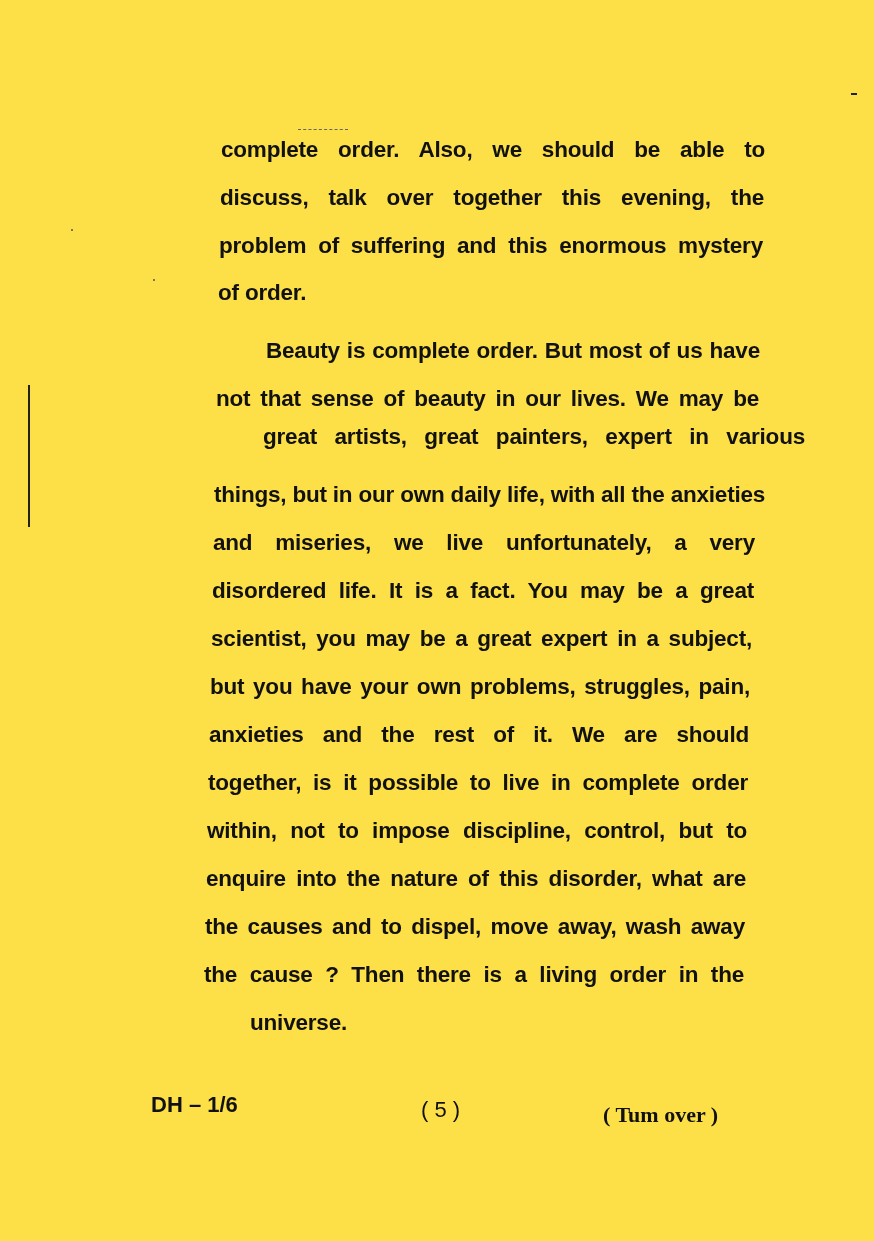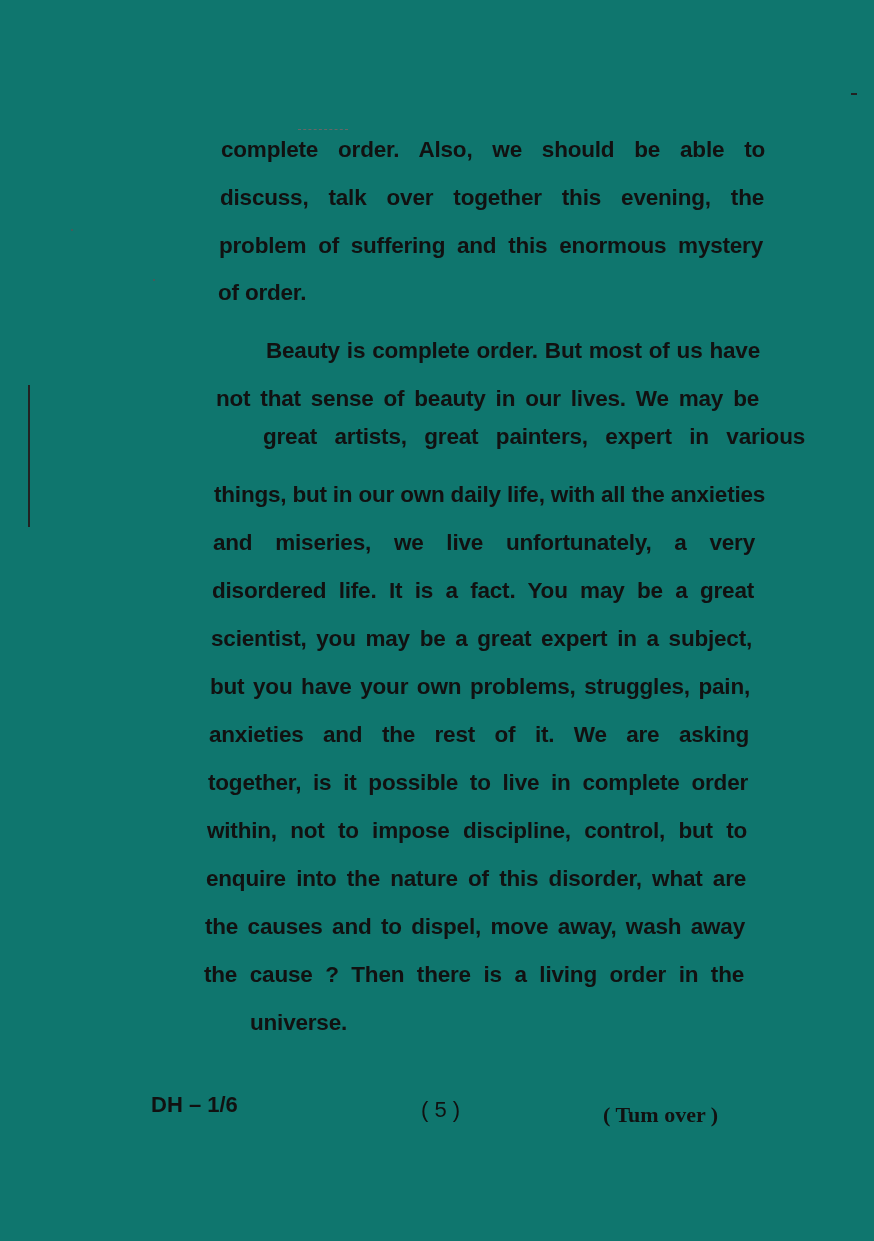--- a/index.html
+++ b/index.html
@@ -12,21 +12,21 @@
       height: 1241px;
       position: relative;
       overflow: hidden;
       font-family: "Liberation Sans", sans-serif;
       color: #111111;
     }
     .page {
       position: absolute;
       left: 0; top: 0;
       width: 874px; height: 1241px;
-      background: #0f766e;
+      background: #fde047;
     }
     .line {
       position: absolute;
       font-size: 22.5px;
       font-weight: bold;
       white-space: nowrap;
       text-align: justify;
       text-align-last: justify;
       letter-spacing: -0.2px;
     }
@@ -90,21 +90,21 @@
 
   <div>
     <div class="line" style="left:266px;top:338px;width:494px;">Beauty is complete order. But most of us have</div>
     <div class="line" style="left:216px;top:386px;width:543px;">not that sense of beauty in our lives. We may be</div>
     <div class="line" style="left:215px;top:424px;width:542px;margin-left:48px;">great artists, great painters, expert in various</div>
     <div class="line" style="left:214px;top:482px;width:542px;">things, but in our own daily life, with all the anxieties</div>
     <div class="line" style="left:213px;top:530px;width:542px;">and miseries, we live unfortunately, a very</div>
     <div class="line" style="left:212px;top:578px;width:542px;">disordered life. It is a fact. You may be a great</div>
     <div class="line" style="left:211px;top:626px;width:541px;">scientist, you may be a great expert in a subject,</div>
     <div class="line" style="left:210px;top:674px;width:540px;">but you have your own problems, struggles, pain,</div>
-    <div class="line" style="left:209px;top:722px;width:540px;">anxieties and the rest of it. We are asking</div>
+    <div class="line" style="left:209px;top:722px;width:540px;">anxieties and the rest of it. We are should</div>
     <div class="line" style="left:208px;top:770px;width:540px;">together, is it possible to live in complete order</div>
     <div class="line" style="left:207px;top:818px;width:540px;">within, not to impose discipline, control, but to</div>
     <div class="line" style="left:206px;top:866px;width:540px;">enquire into the nature of this disorder, what are</div>
     <div class="line" style="left:205px;top:914px;width:540px;">the causes and to dispel, move away, wash away</div>
     <div class="line" style="left:204px;top:962px;width:540px;">the cause ? Then there is a living order in the</div>
     <div class="line last" style="left:213px;top:1010px;width:540px;margin-left:37px;">universe.</div>
   </div>
 
   <div>
     <div class="footer-item" style="left:151px;top:1092px;">DH – 1/6</div>

